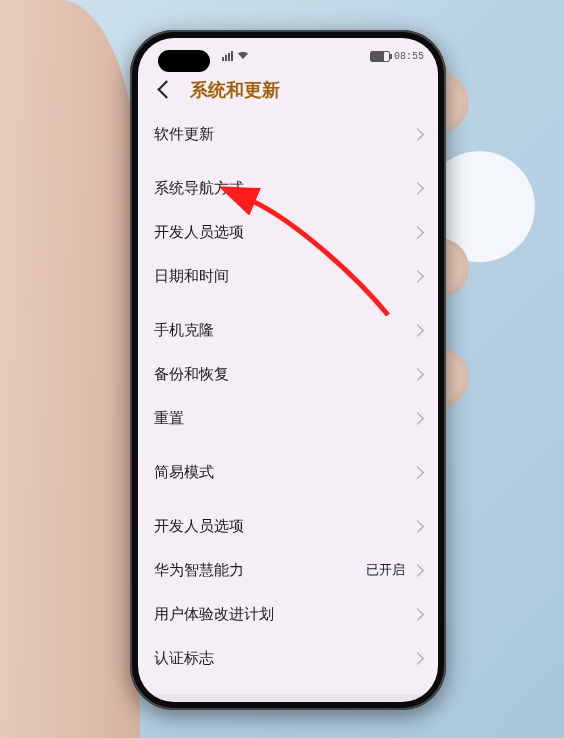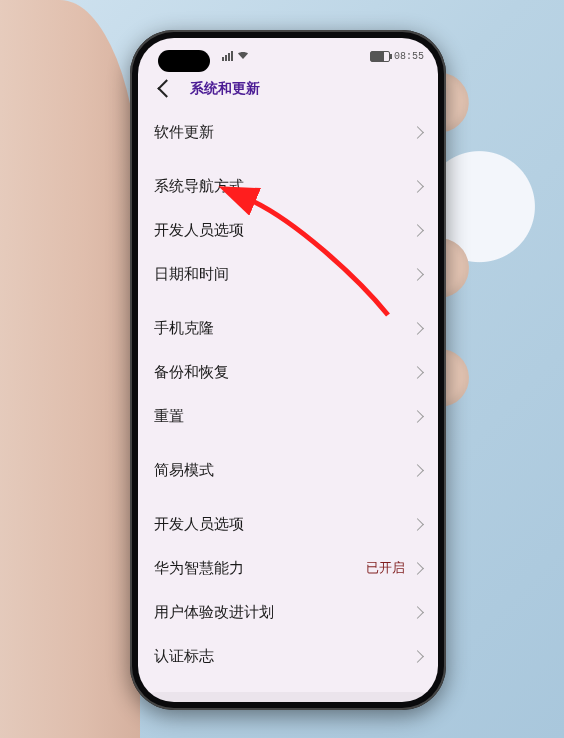--- a/index.html
+++ b/index.html
@@ -40,26 +40,26 @@
   .sig{display:inline-flex;align-items:flex-end;gap:1px;}
   .sig i{width:2px;background:#555;display:inline-block;}
   .sig i:nth-child(1){height:4px}.sig i:nth-child(2){height:6px}.sig i:nth-child(3){height:8px}.sig i:nth-child(4){height:10px}
   .batt{width:18px;height:9px;border:1px solid #555;border-radius:2px;position:relative;}
   .batt::after{content:"";position:absolute;right:-3px;top:2px;width:2px;height:5px;background:#555;}
   .batt i{display:block;height:100%;width:70%;background:#555;}
   
   .hdr{display:flex;align-items:center;gap:14px;padding:8px 16px 10px;}
   .back{width:22px;height:22px;position:relative;}
   .back::before{content:"";position:absolute;left:6px;top:4px;width:11px;height:11px;border-left:2px solid #222;border-bottom:2px solid #222;transform:rotate(45deg);}
-  .title{font-size:14px;font-weight:600;color:#4c1d95;}
+  .title{font-size:18px;font-weight:600;color:#a16207;}
   
   .list{padding:0 16px;}
   .row{display:flex;align-items:center;justify-content:center;height:44px;font-size:15px;color:#1a1a1a;cursor:pointer;}
   .row .lbl{flex:1;}
-  .row .val{font-size:13px;color:#7f1d1d;}
+  .row .val{font-size:13px;color:#0f172a;}
   .chev{width:8px;height:8px;border-top:1.5px solid #9a9a9a;border-right:1.5px solid #9a9a9a;transform:rotate(45deg);margin-left:8px;}
   .gap{height:10px;}
   
   .suggest{margin:14px 10px 0;background:rgba(0,0,0,.04);border-radius:8px;padding:12px 14px;font-size:13px;color:#8a8a93;}
   
   .arrow{position:absolute;z-index:6;pointer-events:none;}
   .arrow svg{overflow:visible;}
 </style>
 </head>
 <body>

